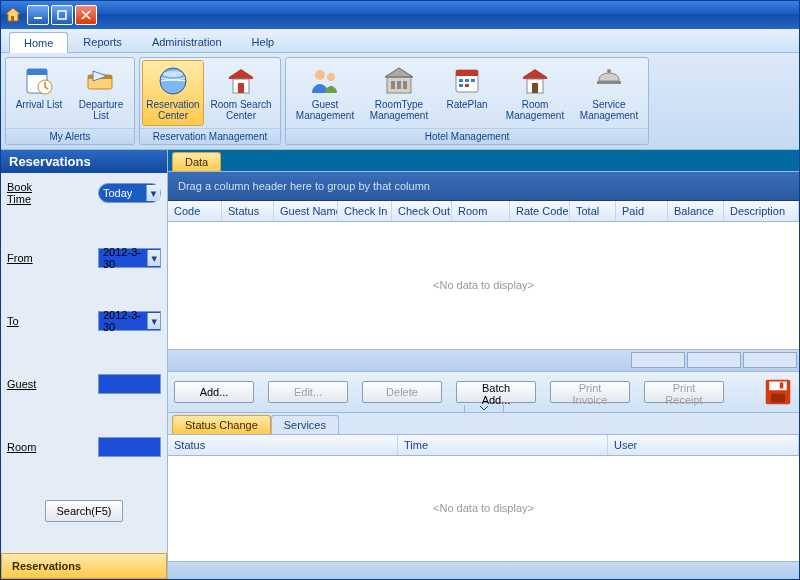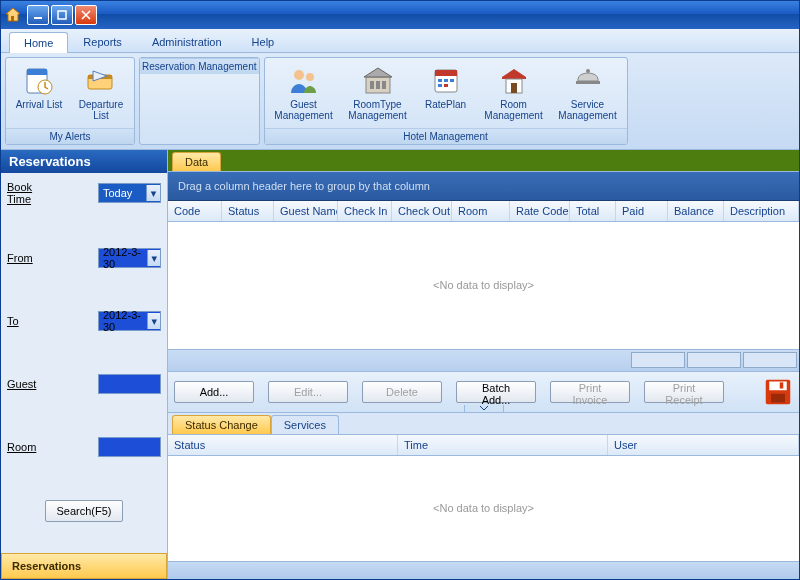--- a/index.html
+++ b/index.html
@@ -30,29 +30,29 @@
 .ribbon-caption { text-align: center; color: #15428b; background: linear-gradient(#d0e2f6,#bfd6f0); padding: 2px; font-size: 10px; border-top: 1px solid #b5cdea; }
 
 .content { flex: 1; display: flex; min-height: 0; }
 
 .sidebar { width: 167px; display: flex; flex-direction: column; border-right: 1px solid #9bb8dd; background: #e4ecf7; }
 .panel-head { background: linear-gradient(#2a6ac1,#13489e); color: #fff; font-weight: bold; font-size: 13px; padding: 4px 8px; }
 .filter { padding: 8px 6px 6px 6px; display: grid; grid-template-columns: 48px 1fr; row-gap: 8px; column-gap: 4px; align-items: center; gap: 43px; }
 .filter label { color: #000; text-decoration: underline; text-decoration-color: #000; }
 .combo, .textin { height: 20px; border: 1px solid #7a9ac7; background: #1d4ed8; padding: 0 4px; width: 100%; }
 .combo { display: flex; align-items: center; justify-content: space-between; cursor: pointer; }
-.combo.sel { background: #1a5bc4; color: #fff; }
+.combo.sel { background: #1a5bc4; color: #fff; border-radius: 10px; }
 .combo .arrow { width: 14px; height: 16px; background: linear-gradient(#e8f1fb,#c5daf3); border-left: 1px solid #7a9ac7; display: flex; align-items: center; justify-content: center; margin-right: -4px; color: #15428b; }
 .searchbtn-row { grid-column: 1 / 3; display: flex; justify-content: center; }
 .btn { height: 22px; padding: 0 10px; background: linear-gradient(#fefefe,#e2e8f0); border: 1px solid #8a9db5; border-radius: 2px; cursor: pointer; color: #000; }
 .btn:disabled, .btn.disabled { color: #a0a0a0; cursor: default; }
 .sidebar-footer { margin-top: auto; background: linear-gradient(#ffe9a8,#ffc94e); border: 1px solid #d8a43a; padding: 6px 10px; font-weight: bold; color: #3a2b00; }
 
 .main { flex: 1; display: flex; flex-direction: column; min-width: 0; }
-.tabstrip { height: 22px; display: flex; align-items: flex-end; background: #4d7c0f; border-bottom: 1px solid #9bb8dd; padding-left: 4px; }
+.tabstrip { height: 22px; display: flex; align-items: flex-end; background: #0369a1; border-bottom: 1px solid #9bb8dd; padding-left: 4px; }
 .tab { padding: 3px 12px; border: 1px solid #d8a43a; border-bottom: none; background: linear-gradient(#ffe9a8,#ffc94e); border-radius: 3px 3px 0 0; color: #3a2b00; cursor: pointer; }
 .tab.plain { border-color: #9bb8dd; background: #d9e6f7; color: #15428b; }
 
 .group-hint { background: linear-gradient(#3a6db8,#2a5aa0); color: #d0dff3; padding: 8px 10px; border-bottom: 1px solid #1a3d72; }
 .grid-head { display: flex; background: linear-gradient(#f5f9fe,#dde9f8); border-bottom: 1px solid #9bb8dd; }
 .grid-head .col { padding: 4px 6px; border-right: 1px solid #c5d6ed; color: #15428b; white-space: nowrap; overflow: hidden; }
 .empty { flex: 1; display: flex; align-items: center; justify-content: center; color: #999; background: #fff; }
 .sum-row { height: 22px; background: linear-gradient(#c9dcf4,#b7cfee); border-top: 1px solid #9bb8dd; display: flex; justify-content: flex-end; gap: 2px; padding: 2px; }
 .sum-cell { width: 54px; height: 16px; border: 1px solid #8fa9c9; background: #d9e6f7; }
 
@@ -122,20 +122,38 @@
               <rect x="3" y="10" width="24" height="4" fill="#c58a1c"></rect>
               <path d="M8 6l14 5-14 5z" fill="#e6effb" stroke="#5a7fb5"></path>
             </svg>
           <span class="lbl">Departure List</span>
         </div>
       </div>
       <div class="ribbon-caption">My Alerts</div>
     </div>
 
     <div class="ribbon-group">
+      <div class="ribbon-items">
+        <div class="ribbon-item active">
+          <svg class="ico" viewBox="0 0 32 32">
+              <circle cx="16" cy="16" r="13" fill="#7fb8f0" stroke="#2a5aa0"></circle>
+              <path d="M4 16c4-1 20-1 24 0M4 13c4 2 20 2 24 0" stroke="#fff" fill="none"></path>
+              <ellipse cx="16" cy="9" rx="10" ry="3" fill="#fff" opacity="0.6"></ellipse>
+            </svg>
+          <span class="lbl">Reservation Center</span>
+        </div>
+        <div class="ribbon-item wide">
+          <svg class="ico" viewBox="0 0 32 32">
+              <path d="M16 4l12 8v2H4v-2z" fill="#c0392b"></path>
+              <rect x="8" y="14" width="16" height="14" fill="#fff" stroke="#888"></rect>
+              <rect x="13" y="18" width="6" height="10" fill="#c0392b"></rect>
+            </svg>
+          <span class="lbl">Room Search Center</span>
+        </div>
+      </div>
       <div class="ribbon-caption">Reservation Management</div>
     </div>
 
     <div class="ribbon-group">
       <div class="ribbon-items">
         <div class="ribbon-item wide">
           <svg class="ico" viewBox="0 0 32 32">
               <circle cx="11" cy="10" r="5" fill="#f4c28c"></circle>
               <path d="M3 28c0-6 5-9 8-9s8 3 8 9z" fill="#3d7ed6"></path>
               <circle cx="22" cy="12" r="4" fill="#f4c28c"></circle>

